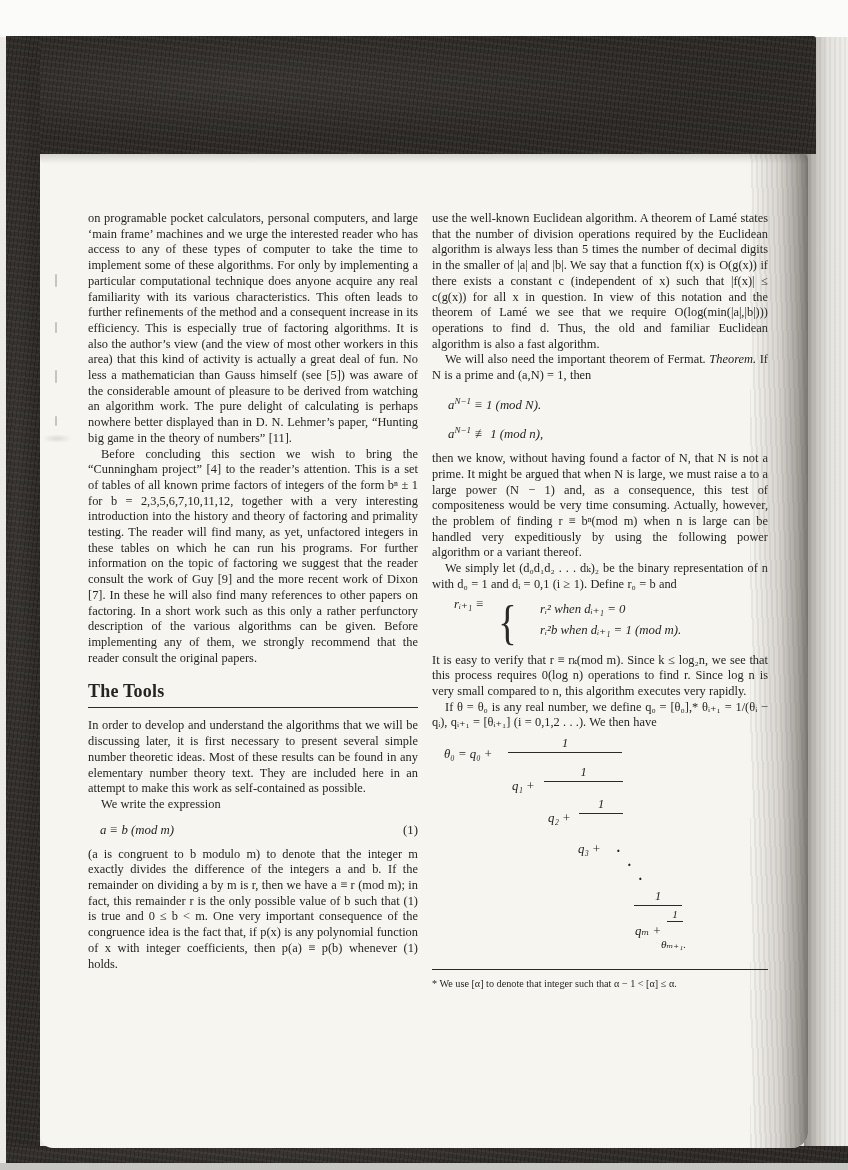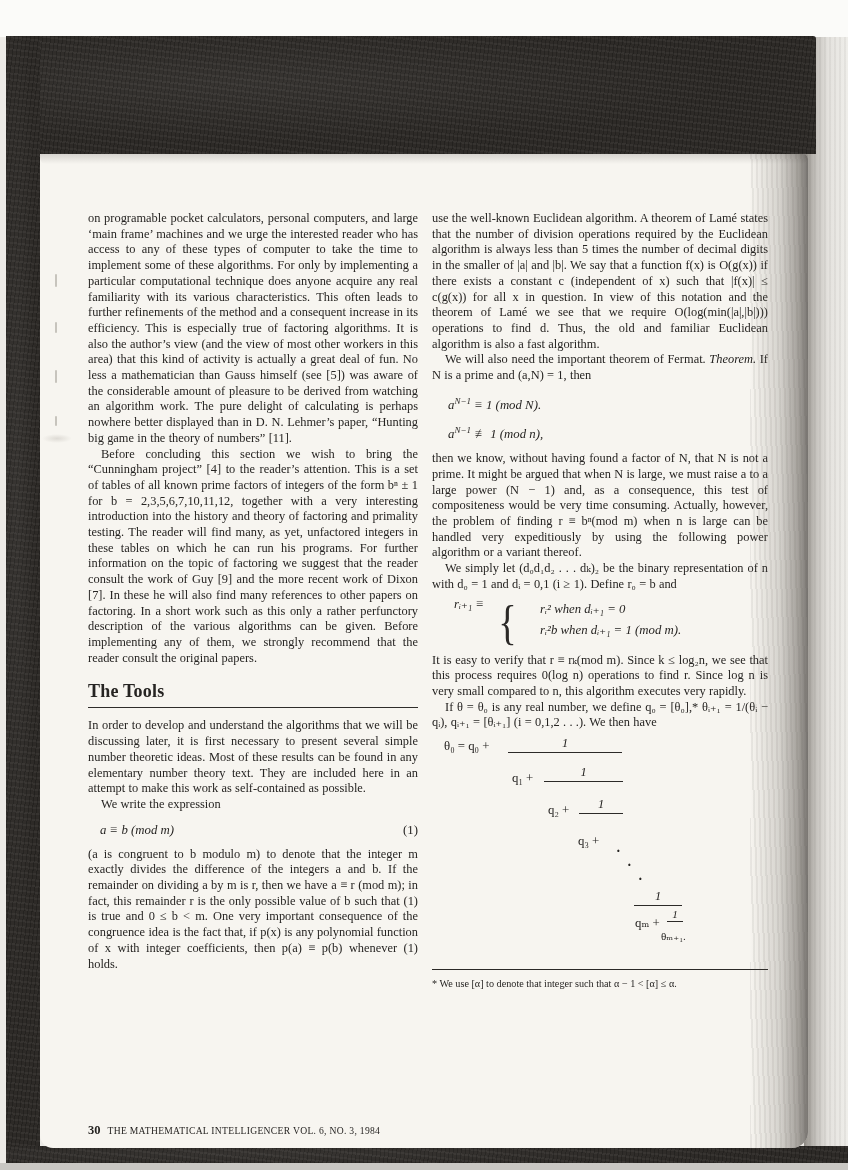--- a/index.html
+++ b/index.html
@@ -39,21 +39,21 @@
   .eqi{font-style:italic;}
   .eqnum{font-style:normal;}
   .eq{margin:9px 0 9px 16px;font-size:12.8px;line-height:16px;}
   .eq sup{font-size:9px;font-style:italic;}
   .cases{display:flex;align-items:flex-start;margin:3px 0 3px 22px;font-size:12.8px;}
   .cases .lhs{font-style:italic;}
   .brace{font-size:48px;font-weight:300;line-height:54px;margin:0 5px 0 12px;color:#2b2927;
          transform:scaleX(0.8);font-style:normal;}
   .cl div{margin:5px 16px;font-style:italic;line-height:16px;}
   .cfrac{position:relative;height:222px;margin-top:2px;font-size:12.8px;}
-  .cf{position:absolute;white-space:nowrap;}
+  .cf{position:absolute;font-style:italic;white-space:nowrap;margin-top:8px;}
   .fr{position:absolute;font-style:italic;text-align:center;border-bottom:1.4px solid #2c2a28;
       line-height:14px;padding-bottom:2px;font-size:12.4px;}
   .frs{line-height:12px;font-size:11.2px;padding-bottom:1px;}
   .cfs{font-size:11.2px;}
   .dot{position:absolute;font-weight:700;font-size:14px;}
   .footnote{margin:14px 0 0 0;border-top:1.5px solid #2b2927;padding-top:7px;font-size:10.2px;
             line-height:13px;white-space:nowrap;}
   .footer{position:absolute;left:48px;top:969px;display:flex;align-items:baseline;gap:7px;}
   .pn{font-weight:700;font-size:12.5px;}
   .jn{font-size:9.6px;letter-spacing:0.3px;}
@@ -124,20 +124,16 @@
         <span class="dot" style="left:206px;top:139px">·</span>
         <span class="fr" style="left:202px;top:156px;width:48px">1</span>
         <span class="cf" style="left:203px;top:182px">qₘ +</span>
         <span class="fr frs" style="left:235px;top:175px;width:16px">1</span>
         <span class="cf cfs" style="left:229px;top:197px">θₘ₊₁.</span>
       </div>
 
       <div class="footnote">* We use [α] to denote that integer such that α − 1 &lt; [α] ≤ α.</div>
     </div>
 
-    <div class="footer">
-      <span class="pn">30</span>
-      <span class="jn">THE MATHEMATICAL INTELLIGENCER VOL. 6, NO. 3, 1984</span>
-    </div>
 
     <div class="curl"></div>
   </div>
 </div>
 
 </body></html>

